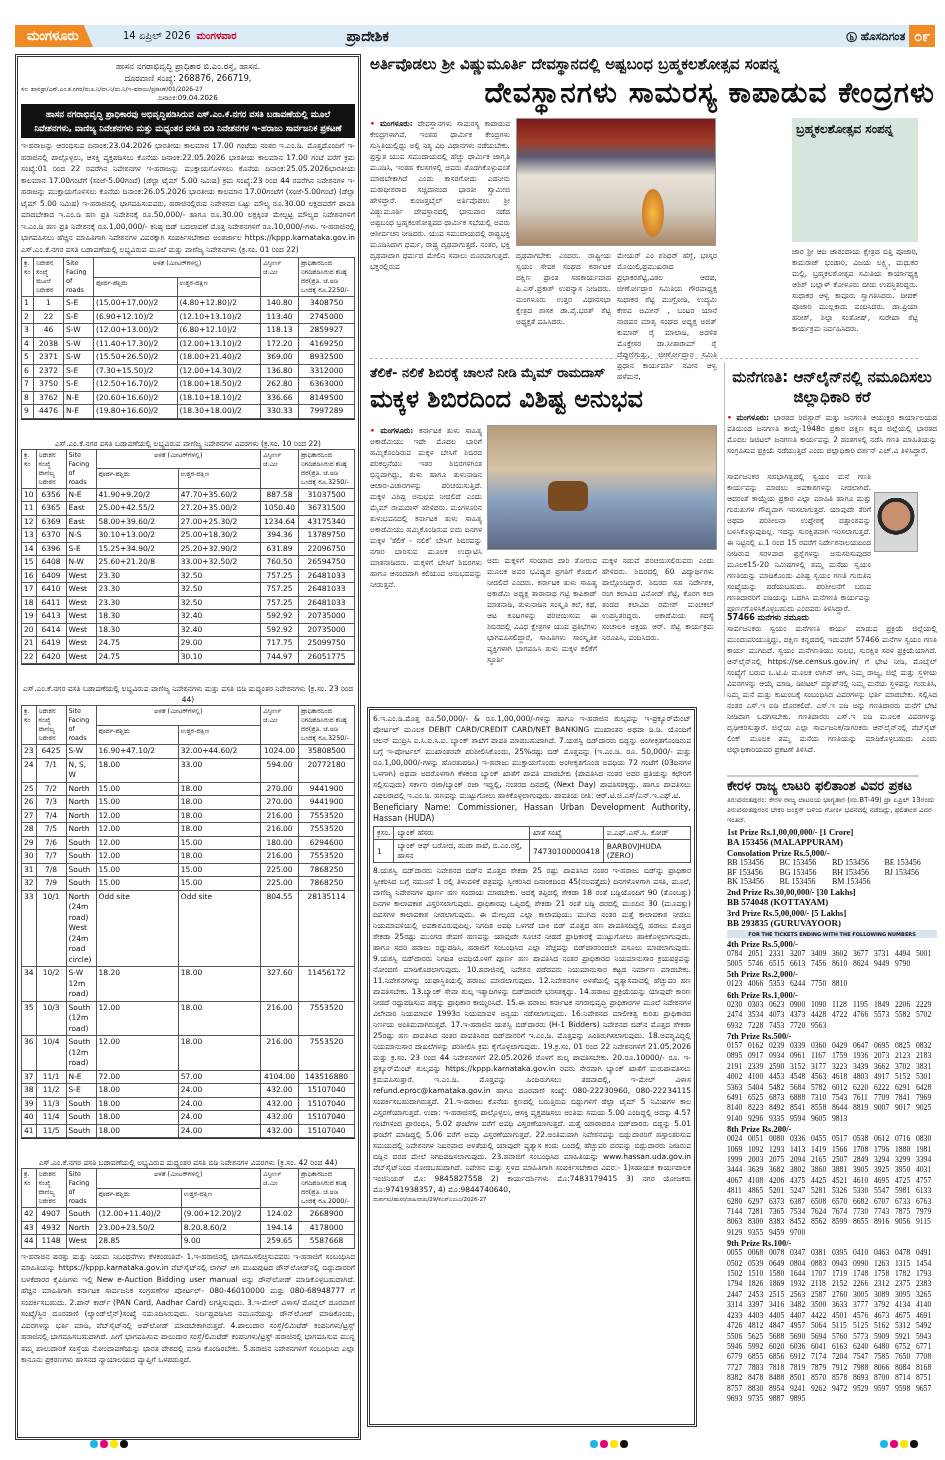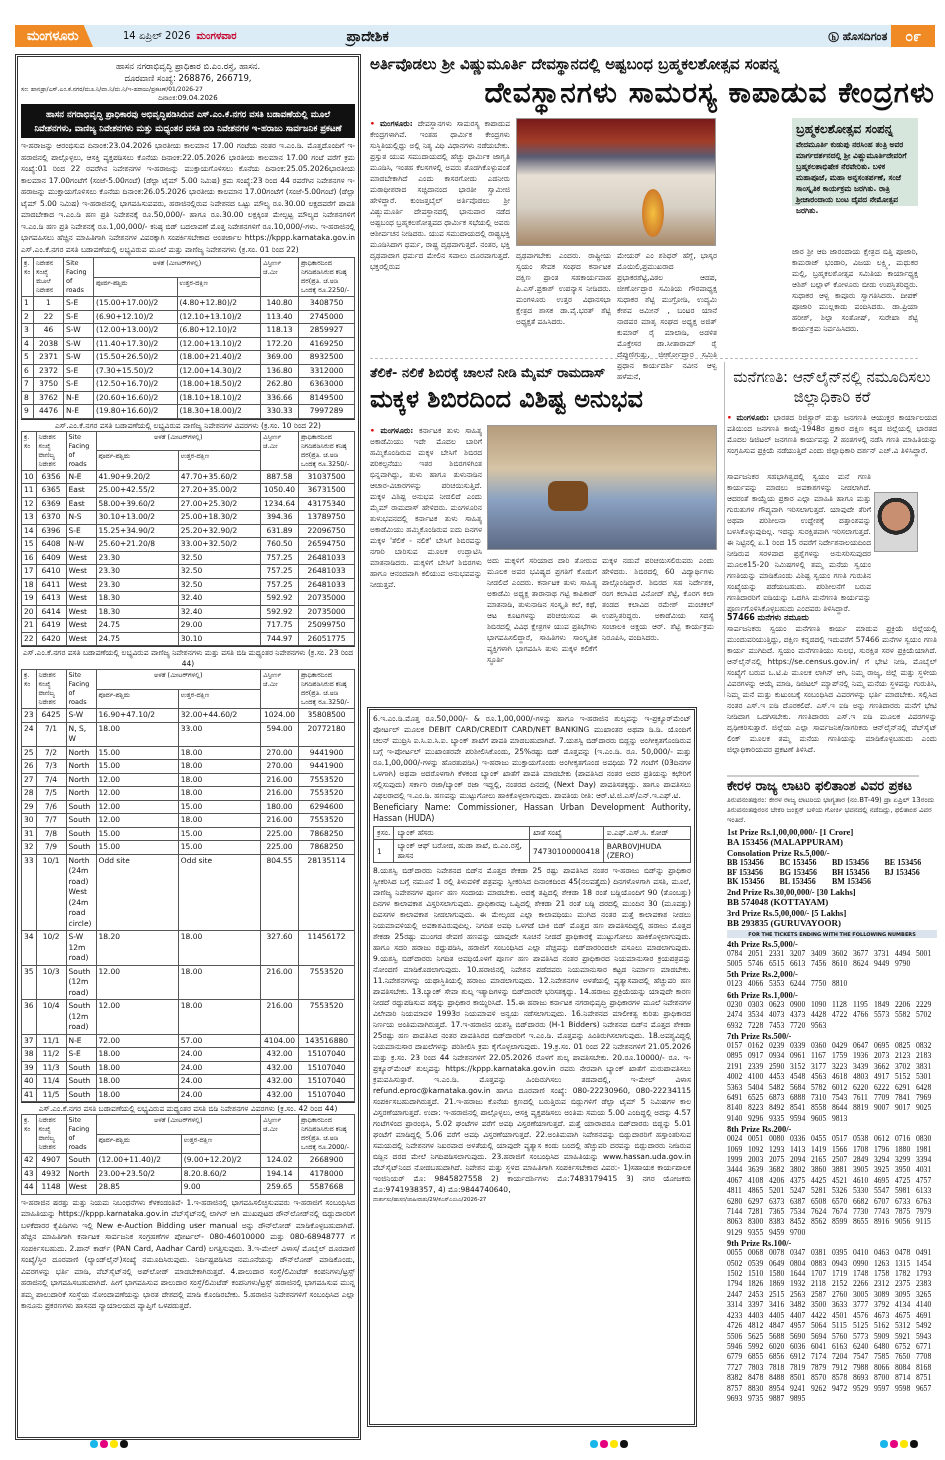--- a/index.html
+++ b/index.html
@@ -3,78 +3,78 @@
 <meta charset="utf-8">
 <style>
   * { box-sizing: border-box; margin: 0; padding: 0; }
   body { width: 945px; height: 1460px; background: #fff; font-family: "DejaVu Sans", sans-serif; color: #111; position: relative; overflow: hidden; }
   .header { position: absolute; left: 15px; top: 25px; width: 920px; height: 22px; background: #dcecf6; display: flex; align-items: center; }
   .hdr-city { background: #f08a24; color: #fff; font-weight: bold; font-size: 13px; height: 22px; line-height: 22px; padding: 0 22px 0 12px; clip-path: polygon(0 0, 88% 0, 100% 100%, 0 100%); width: 78px; }
   .hdr-date { font-size: 10px; margin-left: 30px; }
   .hdr-day { color: #c4002b; font-size: 10px; font-weight: bold; margin-left: 6px; }
   .hdr-section { font-weight: bold; font-size: 14px; margin-left: 110px; }
   .hdr-paper { margin-left: auto; font-size: 11px; font-weight: bold; }
-  .hdr-page { background: #f08a24; color: #fff; font-weight: bold; font-size: 14px; padding: 0 14px; margin-left: 4px; height: 22px; line-height: 22px; }
+  .hdr-page { background: #f08a24; color: #fff; font-weight: bold; font-size: 14px; padding: 0 5px; margin-left: 4px; height: 22px; line-height: 22px; }
 
   
   .notice { position: absolute; left: 15px; top: 54px; width: 346px; height: 1386px; border: 3px double #333; padding: 3px; font-size: 7.5px; }
   .notice .org { text-align: center; font-size: 8.5px; line-height: 12px; }
   .notice .ref { font-size: 6px; line-height: 10px; }
   .notice .dt { text-align: center; font-size: 7px; }
   .notice .banner { background: #111; color: #fff; text-align: center; font-weight: bold; font-size: 8.5px; line-height: 14px; padding: 3px 6px; margin: 2px 0; }
   .notice .para { text-align: justify; line-height: 11.5px; font-size: 7.5px; margin-bottom: 2px; }
-  .notice .sub { text-align: center; font-size: 7.5px; line-height: 11px; border-top: 1px solid #333; padding-top: 0; }
+  .notice .sub { text-align: center; font-size: 7.5px; line-height: 11px; border-top: 1px solid #333; padding-top: 18px; }
   table.plots { width: 100%; border-collapse: collapse; font-size: 7.5px; }
   table.plots th, table.plots td { border: 1px solid #555; padding: 1px 2px; vertical-align: top; }
   table.plots th { font-weight: normal; text-align: left; font-size: 6.5px; line-height: 9px; }
   table.plots td { line-height: 10.5px; height: 12px; }
   table.plots td.ctr { text-align: center; }
 
   
   .lead-kicker { position: absolute; left: 370px; top: 55px; width: 565px; font-weight: bold; font-size: 15px; text-align: left; }
   .lead-head { position: absolute; left: 370px; top: 76px; width: 565px; font-weight: bold; font-size: 28px; text-align: right; letter-spacing: 1px; }
   .col-text { position: absolute; font-size: 7.5px; line-height: 11px; text-align: justify; color: #222; }
   .dateline { color: #111; font-weight: bold; }
   .dateline::before { content: "• "; color: #d00; }
   .photo { position: absolute; border: 1px solid #999; }
   .photo1 { left: 516px; top: 118px; width: 200px; height: 128px; background: linear-gradient(180deg, #7a1a1a 0%, #a23d28 18%, #5a5c74 30%, #e8e0d5 45%, #d6cfc4 70%, #a88a6a 100%); }
   .photo1 .lamp { position: absolute; left: 125px; top: 70px; width: 22px; height: 48px; border-radius: 50%; background: radial-gradient(#f4c040, #c06020); }
   .photo2 { left: 487px; top: 425px; width: 230px; height: 125px; background: linear-gradient(180deg, #b49c7c 0%, #d6c4a6 35%, #8aa2c2 60%, #5d6a84 100%); }
   .photo2 .drum { position: absolute; left: 60px; top: 55px; width: 40px; height: 30px; background: #7a4a20; border-radius: 8px; }
   .photo3 { left: 874px; top: 492px; width: 44px; height: 60px; background: radial-gradient(circle at 50% 40%, #c89070 0 35%, #2a2a2a 36% 45%, #d8d8d8 46%); }
 
-  .sidebox { position: absolute; left: 792px; top: 118px; width: 126px; height: 88px; background: #d7e6dc; padding: 4px; }
+  .sidebox { position: absolute; left: 792px; top: 118px; width: 126px; height: 124px; background: #d7e6dc; padding: 4px; }
   .sidebox .t { font-weight: bold; font-size: 12px; margin-bottom: 3px; }
   .sidebox .b { font-size: 7.5px; line-height: 11px; font-weight: bold; }
 
   .rule-h { position: absolute; height: 0; border-top: 1px dashed #bbb; }
   .rule-v { position: absolute; width: 0; border-left: 1px solid #bbb; }
 
   .story2-kicker { position: absolute; left: 370px; top: 365px; width: 350px; font-weight: bold; font-size: 13px; }
   .story2-head { position: absolute; left: 370px; top: 385px; width: 350px; font-weight: bold; font-size: 24px; }
 
-  .story3-head { position: absolute; left: 727px; top: 367px; width: 210px; font-weight: normal; font-size: 15px; text-align: center; line-height: 20px; }
+  .story3-head { position: absolute; left: 727px; top: 367px; width: 210px; font-weight: bold; font-size: 15px; text-align: center; line-height: 20px; }
   .sub-bold { font-weight: bold; color: #111; }
 
   
   .notice2 { position: absolute; left: 367px; top: 707px; width: 330px; height: 720px; border: 3px double #333; padding: 3px; font-size: 7.5px; }
   .notice2 .para { text-align: justify; line-height: 11px; margin-bottom: 1px; }
   .notice2 .en { font-size: 8px; line-height: 11px; }
   table.bank { width: 100%; border-collapse: collapse; font-size: 7.5px; margin: 2px 0; }
   table.bank th, table.bank td { border: 1px solid #555; padding: 1px 3px; text-align: left; font-weight: normal; }
   .signs { display: flex; justify-content: space-around; text-align: center; font-size: 7.5px; line-height: 11px; margin-top: 4px; }
   .code { font-size: 5.5px; }
 
   
   .lottery { position: absolute; left: 727px; top: 778px; width: 210px; }
   .lottery .h { font-weight: bold; font-size: 13px; }
   .lottery .intro { font-size: 7px; line-height: 10px; margin: 1px 0 2px; }
   .lottery .pz { font-family: "Liberation Serif", serif; font-weight: bold; font-size: 8.5px; line-height: 10px; }
   .lottery .win { font-family: "Liberation Serif", serif; font-weight: bold; font-size: 9px; line-height: 11px; }
-  .lottery .cons { font-family: "Liberation Serif", serif; font-size: 8px; line-height: 9.5px; display: grid; grid-template-columns: repeat(4, 1fr); font-weight: bold; }
+  .lottery .cons { font-family: "Liberation Serif", serif; font-size: 8px; line-height: 9.5px; display: grid; grid-template-columns: repeat(4, 1fr); }
   .lottery .bar { background: #dbe3ef; font-size: 5px; font-weight: bold; text-align: center; padding: 1px 0; margin: 1px 0; }
   .lottery .nums { font-family: "Liberation Serif", serif; font-size: 7.6px; line-height: 10.4px; display: grid; grid-template-columns: repeat(10, 1fr); }
 
   .regmarks { position: absolute; top: 1440px; display: flex; gap: 2px; }
   .dot { width: 8px; height: 8px; border-radius: 50%; display: inline-block; }
 </style>
 </head>
 <body>
 
 <div class="header">
@@ -580,21 +580,20 @@
   <span>ದೇವಸ್ಥಾನಗಳು ಸಾಮರಸ್ಯ ಕಾಪಾಡುವ ಕೇಂದ್ರಗಳಾಗಿವೆ. ಇಂತಹ ಧಾರ್ಮಿಕ ಕೇಂದ್ರಗಳು ಸುಸ್ಥಿತಿಯಲ್ಲಿದ್ದು ಅಲ್ಲಿ ನಿತ್ಯ ವಿಧಿ ವಿಧಾನಗಳು ನಡೆಯಬೇಕು. ಪ್ರಸ್ತುತ ಯುವ ಸಮುದಾಯದಲ್ಲಿ ಹೆಚ್ಚು ಧಾರ್ಮಿಕ ಜಾಗೃತಿ ಮೂಡಿಸಿ, ಇಂತಹ ಕೆಲಸಗಳಲ್ಲಿ ಅವರು ತೊಡಗಿಕೊಳ್ಳುವಂತೆ ಮಾಡಬೇಕಾಗಿದೆ ಎಂದು ಕಾಸರಗೋಡು ಎಡನೀರು ಮಠಾಧೀಶರಾದ ಸಚ್ಚಿದಾನಂದ ಭಾರತೀ ಸ್ವಾಮೀಜಿ ಹೇಳಿದ್ದಾರೆ. ಕುಂಜತ್ತಬೈಲ್ ಅರ್ತಿವೊಡಲು ಶ್ರೀ ವಿಷ್ಣುಮೂರ್ತಿ ದೇವಸ್ಥಾನದಲ್ಲಿ ಭಾನುವಾರ ನಡೆದ ಅಷ್ಟಬಂಧ ಬ್ರಹ್ಮಕಲಶೋತ್ಸವದ ಧಾರ್ಮಿಕ ಸಭೆಯಲ್ಲಿ ಅವರು ಆಶೀರ್ವಚನ ನೀಡಿದರು. ಯುವ ಸಮುದಾಯದಲ್ಲಿ ರಾಷ್ಟ್ರಭಕ್ತಿ ಮೂಡಿಸಿದಾಗ ಧರ್ಮ, ರಾಷ್ಟ್ರ ದೃಢವಾಗುತ್ತದೆ. ನಂತರ, ಭಕ್ತಿ ದೃಢವಾದಾಗ ಧರ್ಮದ ಮೇಲಿನ ಸವಾಲು ದೂರವಾಗುತ್ತದೆ. ಭಕ್ತರಲ್ಲಿರುವ</span>
 </div>
 <div class="photo photo1">
     <div class="lamp"></div>
   </div>
 <div class="col-text" style="left:516px; top:250px; width:95px;">ದೃಢವಾಗಬೇಕು ಎಂದರು. ರಾಷ್ಟ್ರೀಯ ಸ್ವಯಂ ಸೇವಕ ಸಂಘದ ಕರ್ನಾಟಕ ದಕ್ಷಿಣ ಪ್ರಾಂತ ಸಹಕಾರ್ಯವಾಹ ಪಿ.ಎಸ್.ಪ್ರಕಾಶ್ ಉಪನ್ಯಾಸ ನೀಡಿದರು. ಮಂಗಳೂರು ಉತ್ತರ ವಿಧಾನಸಭಾ ಕ್ಷೇತ್ರದ ಶಾಸಕ ಡಾ.ವೈ.ಭರತ್ ಶೆಟ್ಟಿ ಅಧ್ಯಕ್ಷತೆ ವಹಿಸಿದರು.</div>
 <div class="col-text" style="left:617px; top:250px; width:100px;">ಮೇಯರ್ ಎಂ ಶಶಿಧರ್ ಹೆಗ್ಡೆ, ಭಾಸ್ಕರ ಮೊಯಿಲಿ,ಪ್ರಮುಖರಾದ ಪ್ರಭಾಕರಶೆಟ್ಟಿ,ವಿಠಲ ಆಡಪ, ಜೀರ್ಣೋದ್ಧಾರ ಸಮಿತಿಯ ಗೌರವಾಧ್ಯಕ್ಷ ಸುಧಾಕರ ಶೆಟ್ಟಿ ಮುಗ್ರೋಡಿ, ಉದ್ಯಮಿ ಕೇಶವ ಅಮೀನ್ , ಬಂಟರ ಯಾನೆ ನಾಡವರ ಮಾತೃ ಸಂಘದ ಅಧ್ಯಕ್ಷ ಅಜಿತ್ ಕುಮಾರ್ ರೈ ಮಾಲಾಡಿ, ಅಡಳಿತ ಮೊಕ್ತೇಸರ ಡಾ.ಸೀತಾರಾಮ್ ರೈ ದೆಪ್ಪುಣಿಗುತ್ತು, ಜೀರ್ಣೋದ್ಧಾರ ಸಮಿತಿ ಪ್ರಧಾನ ಕಾರ್ಯದರ್ಶಿ ನವೀನ ಆಳ್ವ ಹಳೆಮನೆ,</div>
 
 <div class="sidebox">
   <div class="t">ಬ್ರಹ್ಮಕಲಶೋತ್ಸವ ಸಂಪನ್ನ</div>
-  <div class="b">ವೇದಮೂರ್ತಿ ಕುಡುಪು ನರಸಿಂಹ ತಂತ್ರಿ ಅವರ ಮಾರ್ಗದರ್ಶನದಲ್ಲಿ ಶ್ರೀ ವಿಷ್ಣುಮೂರ್ತಿದೇವರಿಗೆ ಬ್ರಹ್ಮಕಲಶಾಭಿಷೇಕ ನೆರವೇರಿತು. ಬಳಿಕ ಮಹಾಪೂಜೆ, ಮಹಾ ಅನ್ನಸಂತರ್ಪಣೆ, ಸಂಜೆ ಸಾಂಸ್ಕೃತಿಕ ಕಾರ್ಯಕ್ರಮ ಜರಗಿತು. ರಾತ್ರಿ ಶ್ರೀಜಾರಂದಾಯ ಬಂಟ ದೈವದ ನೇಮೋತ್ಸವ ಜರಗಿತು.</div>
 </div>
 <div class="col-text" style="left:792px; top:246px; width:126px;">ಜಾರ ಶ್ರೀ ಆದಿ ಜಾರಂದಾಯ ಕ್ಷೇತ್ರದ ಬಿತ್ತಿ ಪೂಜಾರಿ, ಕಾಮರಾಜ್ ಭಂಡಾರಿ, ವಿಜಯ ಲಕ್ಷ್ಮಿ, ಮಧುಕರ ಮಲ್ಲಿ, ಬ್ರಹ್ಮಕಲಶೋತ್ಸವ ಸಮಿತಿಯ ಕಾರ್ಯಾಧ್ಯಕ್ಷ ಆಶಿಶ್ ಬಲ್ಲಾಳ್ ಕೋಳೂರು ಬೀಡು ಉಪಸ್ಥಿತರಿದ್ದರು. ಸುಧಾಕರ ಆಳ್ವ ಕಾವೂರು ಸ್ವಾಗತಿಸಿದರು. ದೀಪಕ್ ಪೂಜಾರಿ ಮುಲ್ಲಕಾಡು ವಂದಿಸಿದರು. ಡಾ.ಪ್ರಿಯಾ ಹರೀಶ್, ಶಿಲ್ಪಾ ಸಂತೋಷ್, ಸುರೇಖಾ ಶೆಟ್ಟಿ ಕಾರ್ಯಕ್ರಮ ನಿರ್ವಹಿಸಿದರು.</div>
 
 <div class="rule-h" style="left:370px; top:358px; width:548px;"></div>
 <div class="rule-v" style="left:724px; top:362px; height:335px;"></div>
 
 <div class="story2-kicker">ತೆಲಿಕೆ- ನಲಿಕೆ ಶಿಬಿರಕ್ಕೆ ಚಾಲನೆ ನೀಡಿ ಮೈಮ್ ರಾಮದಾಸ್</div>
 <div class="story2-head">ಮಕ್ಕಳ ಶಿಬಿರದಿಂದ ವಿಶಿಷ್ಟ ಅನುಭವ</div>
 <div class="col-text" style="left:370px; top:425px; width:112px;">
   <span class="dateline">ಮಂಗಳೂರು:</span>

